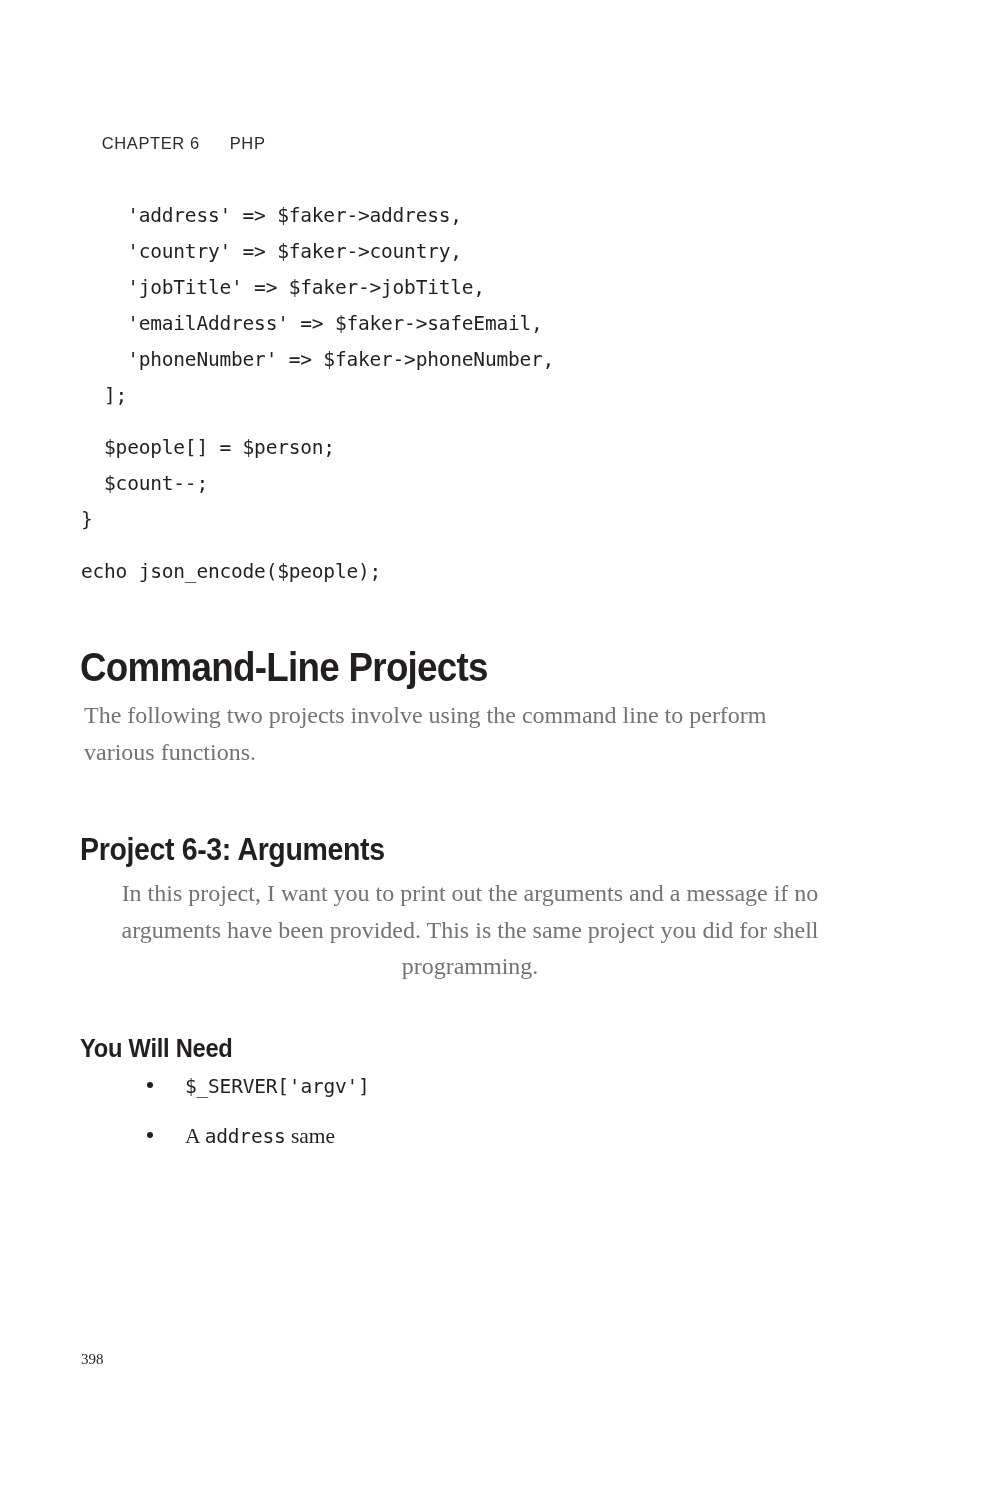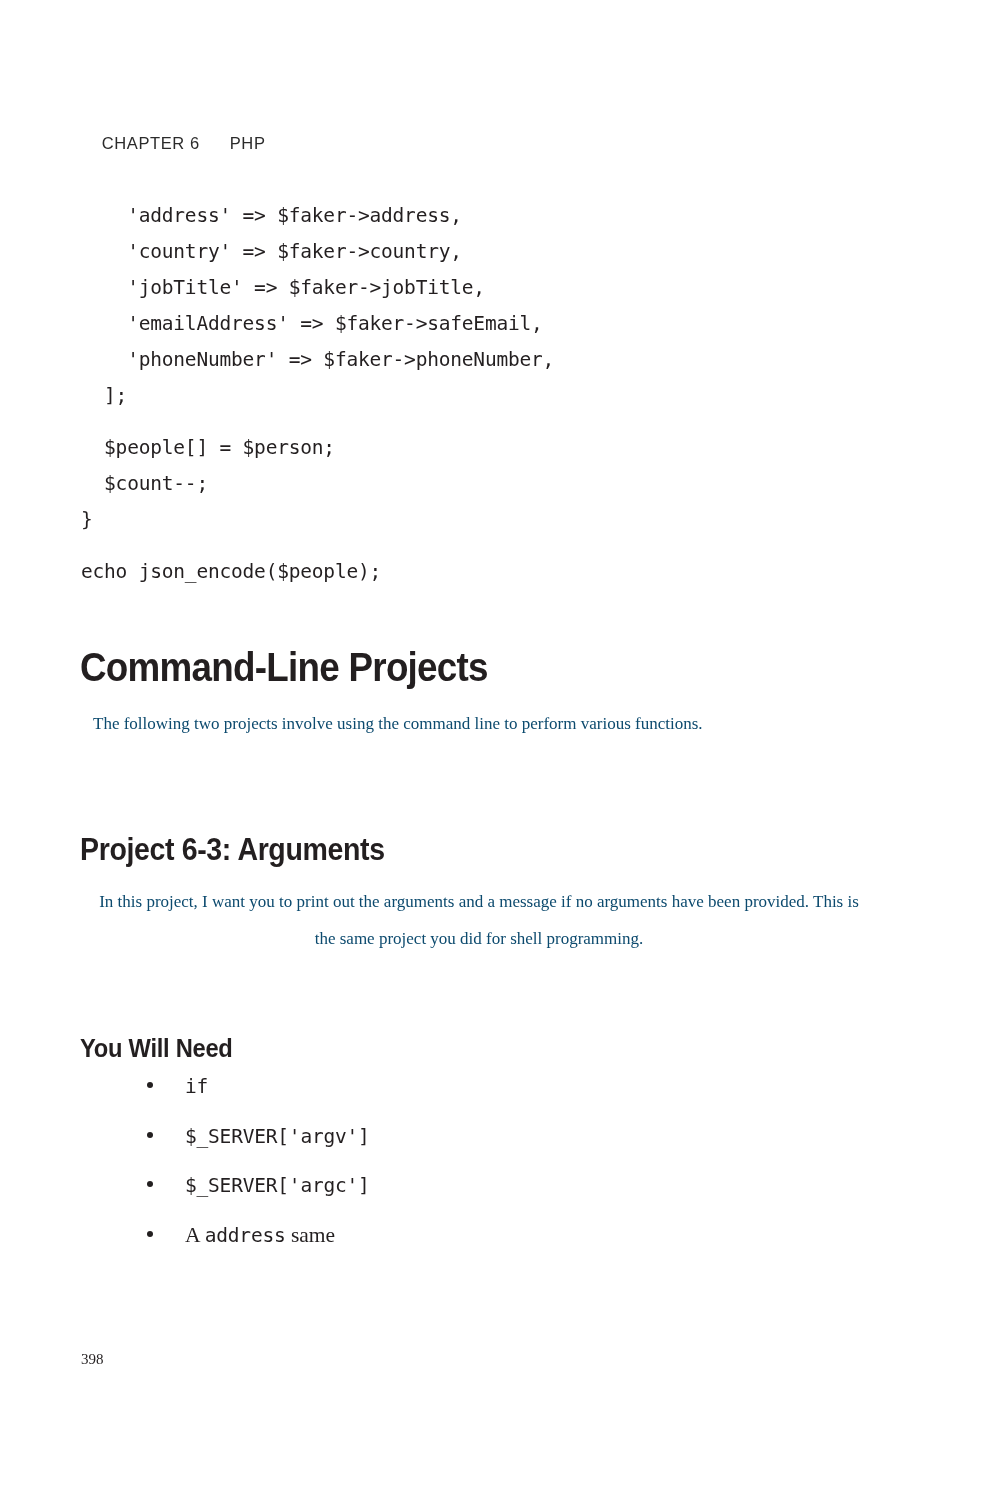--- a/index.html
+++ b/index.html
@@ -96,24 +96,24 @@
     color: #231f20;
     line-height: 1;
     transform: scaleX(0.93);
     transform-origin: left center;
   }
 
   
   .para {
     position: absolute;
     left: 81px;
-    font-size: 17px;
+    font-size: 24px;
     line-height: 36.5px;
-    color: #0c4a6e;
-    margin: 12px;
+    color: #737373;
+    margin: 3px;
   }
   .para-intro { top: 694px; width: 752px; }
   .para-project { top: 872px; width: 772px; text-align: center; }
 
   
   .bullet-list {
     position: absolute;
     left: 145px;
     top: 1070px;
     margin: 0;
@@ -174,21 +174,19 @@
 
   <p class="para para-intro">The following two projects involve using the command line to perform various functions.</p>
 
   <h2 class="h2">Project 6-3: Arguments</h2>
 
   <p class="para para-project">In this project, I want you to print out the arguments and a message if no arguments have been provided. This is the same project you did for shell programming.</p>
 
   <h3 class="h3">You Will Need</h3>
 
   <ul class="bullet-list" id="requirements-list">
-      <li class="bullet-item"><span class="bullet-dot"></span><span class="bullet-text"><span class="mono">if</span></span></li>
       <li class="bullet-item"><span class="bullet-dot"></span><span class="bullet-text"><span class="mono">$_SERVER['argv']</span></span></li>
-      <li class="bullet-item"><span class="bullet-dot"></span><span class="bullet-text"><span class="mono">$_SERVER['argc']</span></span></li>
       <li class="bullet-item"><span class="bullet-dot"></span><span class="bullet-text"><span class="serif">A </span><span class="mono">address</span><span class="serif"> same</span></span></li>
     </ul>
 
   <div class="folio">398</div>
 
 </div>
 
 </body></html>

